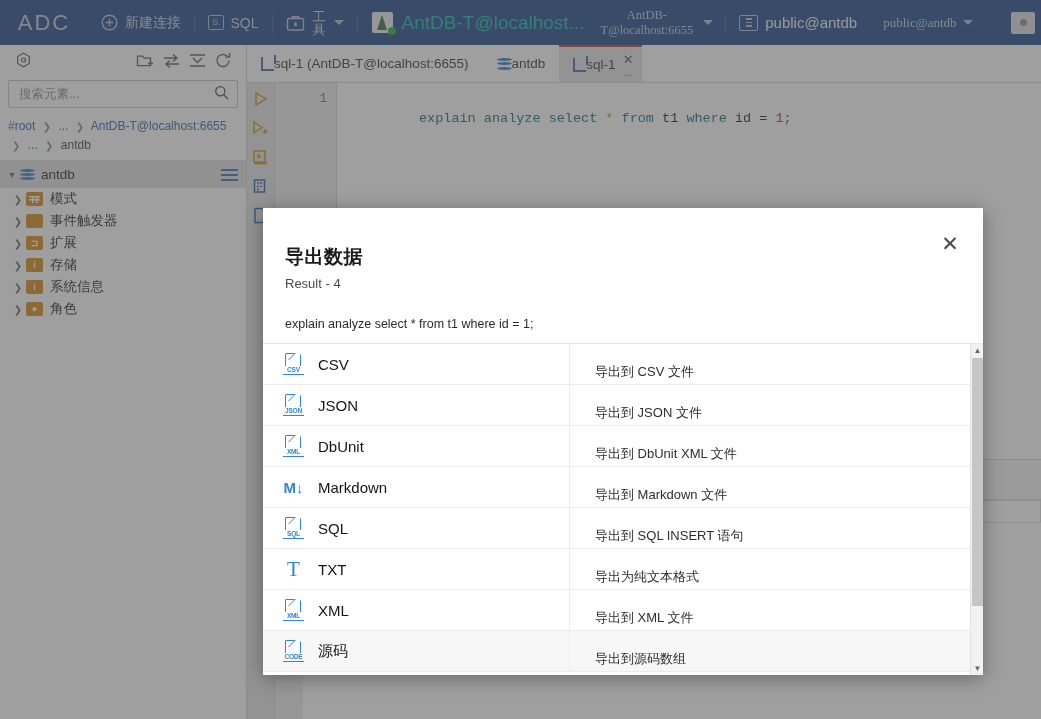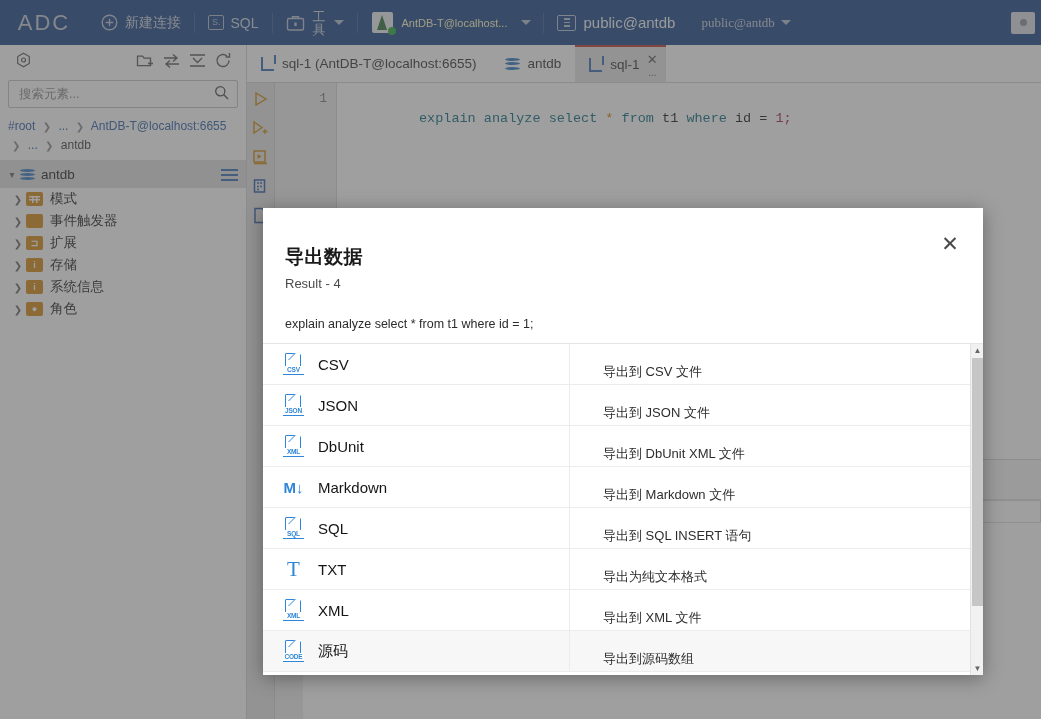--- a/index.html
+++ b/index.html
@@ -72,21 +72,21 @@
     width: 0; height: 0;
     border-left: 5px solid transparent;
     border-right: 5px solid transparent;
     border-bottom: 15px solid #2f6f3a;
   }
   .conn-dot {
     position: absolute; right: -3px; bottom: -2px;
     width: 8px; height: 8px; border-radius: 50%;
     background: #2eaa3e;
   }
-  .conn-name { color: #fef9c3; font-size: 11px; }
+  .conn-name { color: #14b8a6; font-size: 19px; }
   .conn-sub {
     color: #c2cad8; font-size: 12.5px;
     text-align: center; line-height: 15px;
     font-family: "Liberation Serif", serif;
     padding: 0 6px;
   }
   .caret {
     width: 0; height: 0;
     border-left: 5px solid transparent;
     border-right: 5px solid transparent;
@@ -188,21 +188,21 @@
   .main {
     position: absolute; top: 45px; left: 247px;
     width: 794px; height: 674px;
     background: #ffffff;
   }
   .tabbar {
     height: 38px; display: flex; align-items: stretch;
     border-bottom: 1px solid #d2d2d2; background: #fff;
   }
   .tab {
-    display: flex; align-items: center; gap: 8px;
+    display: flex; align-items: center; 
     padding: 0 14px; font-size: 13.5px; color: #333;
     position: relative;
   }
   .tab.active {
     background: #e5e5e5;
     border-top: 2px solid #c0392b;
     padding-right: 26px;
   }
   .tab .close-x {
     position: absolute; right: 8px; top: 5px;
@@ -305,21 +305,20 @@
   }
   .modal-list-wrap {
     flex: 1; overflow: hidden; position: relative;
     border-top: 1px solid #e6e6e6;
   }
   .modal-list { width: 100%; }
   .exp-row {
     display: flex; align-items: center;
     height: 41px;
     border-bottom: 1px solid #ececec;
-    gap: 8px;
   }
   .exp-row.sel { background: #f7f7f7; }
   .exp-left {
     width: 307px; display: flex; align-items: center; gap: 14px;
     padding-left: 20px;
     border-right: 1px solid #ececec;
     height: 100%;
   }
   .exp-name { font-size: 15px; color: #161616; }
   .exp-desc { padding-left: 25px; font-size: 13px; color: #2d2d2d; margin-top: 15px; }
@@ -420,20 +419,24 @@
     <div class="tb-sep"></div>
 
     <div class="conn-chip">
       <span class="conn-logo">
         <span class="bolt"></span>
         <span class="conn-dot"></span>
       </span>
       <span class="conn-name">AntDB-T@localhost...</span>
     </div>
 
+    <div class="conn-sub">
+      <div>AntDB-</div>
+      <div>T@localhost:6655</div>
+    </div>
     <span class="caret" style="margin:0 12px 0 4px;"></span>
 
     <div class="tb-sep"></div>
 
     <div class="tb-item">
       <span class="user-icon">
         <span class="bars">
             <span></span>
             <span></span>
             <span></span>

